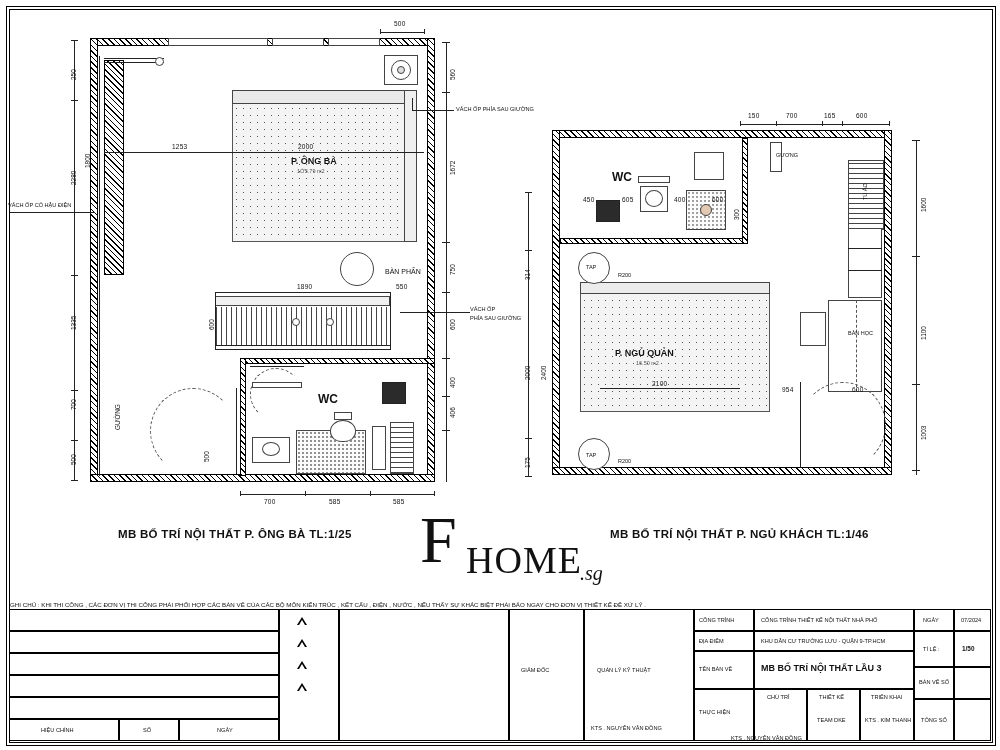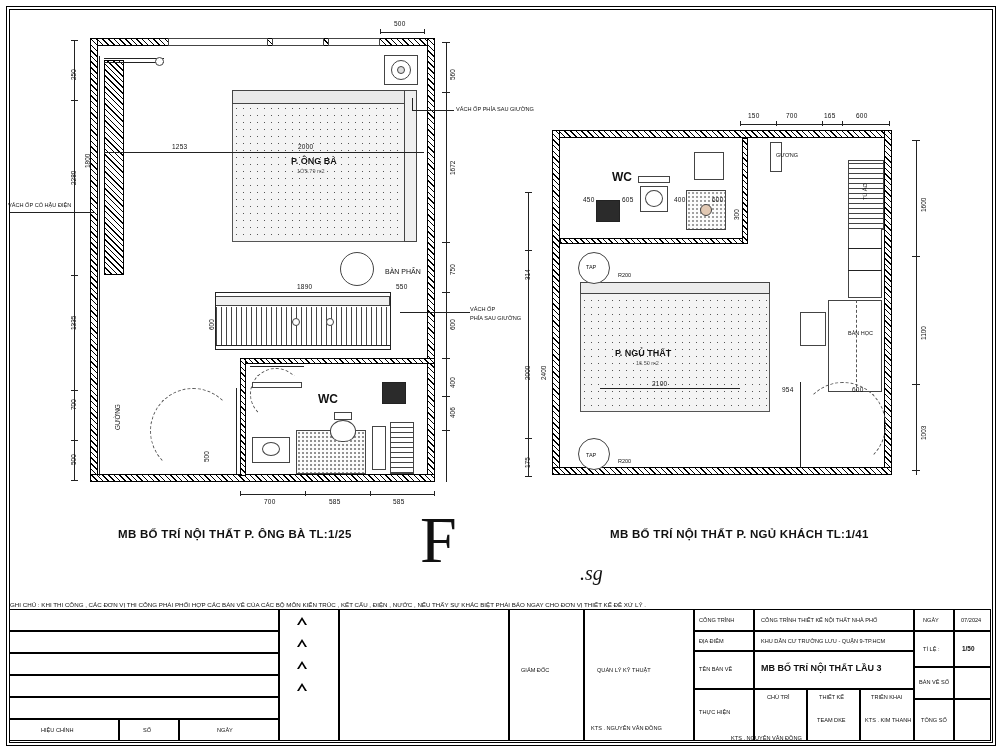--- a/index.html
+++ b/index.html
@@ -228,21 +228,21 @@
     <div class="circ" style="left:578px;top:438px;width:32px;height:32px;"></div>
     <div class="lbl" style="left:586px;top:264px;font-size:5.5px;">TAP</div>
     <div class="lbl" style="left:586px;top:452px;font-size:5.5px;">TAP</div>
     <div class="lbl" style="left:618px;top:272px;font-size:5.5px;">R200</div>
     <div class="lbl" style="left:618px;top:458px;font-size:5.5px;">R200</div>
 
     <div class="door" style="left:800px;top:382px;width:86px;height:86px;transform:scaleX(-1);"></div>
     <div class="ln vl" style="left:800px;top:382px;height:86px;"></div>
 
     <div class="lbl" style="left:612px;top:170px;font-size:12px;font-weight:bold;">WC</div>
-    <div class="lbl" style="left:615px;top:348px;font-size:9px;font-weight:bold;">P. NGỦ THẤT</div>
+    <div class="lbl" style="left:615px;top:348px;font-size:9px;font-weight:bold;">P. NGỦ QUẢN</div>
     <div class="lbl" style="left:636px;top:360px;font-size:5.5px;color:#555;">16.50 m2</div>
     <div class="lbl" style="left:776px;top:152px;font-size:5.5px;">GƯƠNG</div>
     <div class="lblv" style="left:862px;top:200px;font-size:5.5px;">TỦ ÁO</div>
     <div class="lbl" style="left:848px;top:330px;font-size:5.5px;">BÀN HỌC</div>
 
     <div class="ln hl" style="left:740px;top:124px;width:150px;"></div>
     <div class="tick" style="left:740px;top:121px;"></div>
     <div class="tick" style="left:776px;top:121px;"></div>
     <div class="tick" style="left:822px;top:121px;"></div>
     <div class="tick" style="left:842px;top:121px;"></div>
@@ -274,25 +274,26 @@
     <div class="dim" style="left:583px;top:196px;">450</div>
     <div class="dim" style="left:622px;top:196px;">605</div>
     <div class="dim" style="left:674px;top:196px;">400</div>
     <div class="dim" style="left:712px;top:196px;">600</div>
     <div class="dimv" style="left:733px;top:220px;">300</div>
     <div class="ln hl" style="left:600px;top:388px;width:140px;"></div>
     <div class="dim" style="left:652px;top:380px;">2100</div>
     <div class="dim" style="left:782px;top:386px;">954</div>
     <div class="dim" style="left:852px;top:386px;">600</div>
 
-    <div class="plan-title" style="left:610px;top:528px;">MB BỐ TRÍ NỘI THẤT P. NGỦ KHÁCH TL:1/41</div>
+    <div class="plan-title" style="left:610px;top:528px;">MB BỐ TRÍ NỘI THẤT P. NGỦ KHÁCH TL:1/46</div>
   </div>
 
   <div class="logo">
     <div class="f">F</div>
+    <div class="home">HOME</div>
     <div class="sg">.sg</div>
   </div>
 
   <div class="note">GHI CHÚ : KHI THI CÔNG , CÁC ĐƠN VỊ THI CÔNG PHẢI PHỐI HỢP CÁC BẢN VẼ CỦA CÁC BỘ MÔN KIẾN TRÚC , KẾT CẤU , ĐIỆN , NƯỚC , NẾU THẤY SỰ KHÁC BIỆT PHẢI BÁO NGAY CHO ĐƠN VỊ THIẾT KẾ ĐỂ XỬ LÝ .</div>
 
   <div class="tb">
 
     <div class="cell" style="left:0;top:0;width:982px;height:132px;"></div>
 
     <div class="cell" style="left:0;top:0;width:270px;height:110px;"></div>

